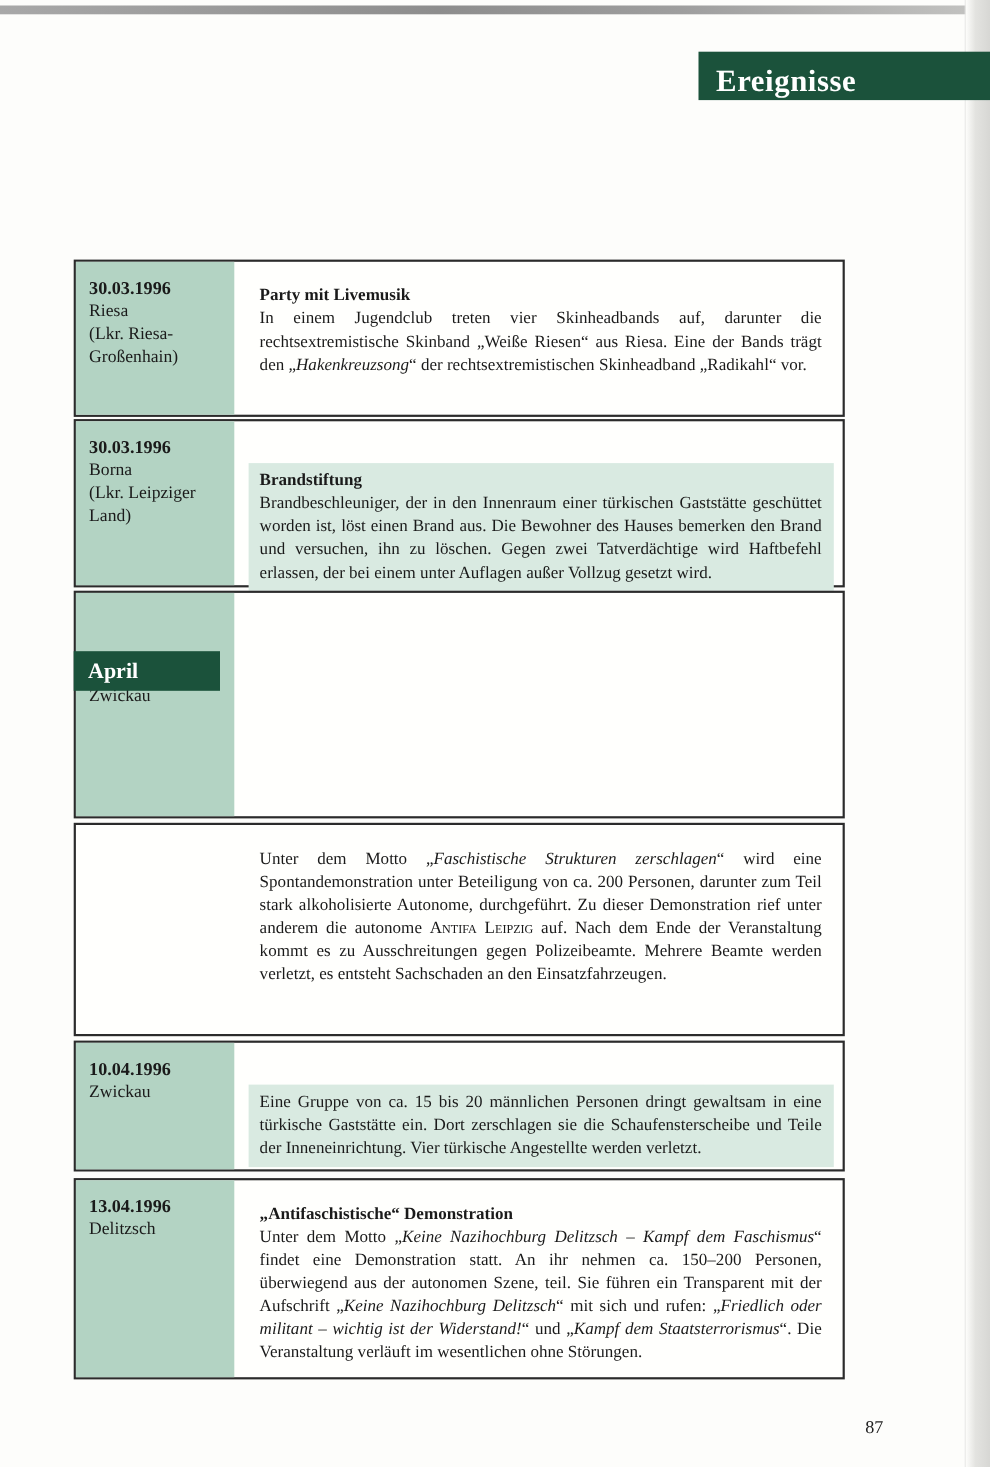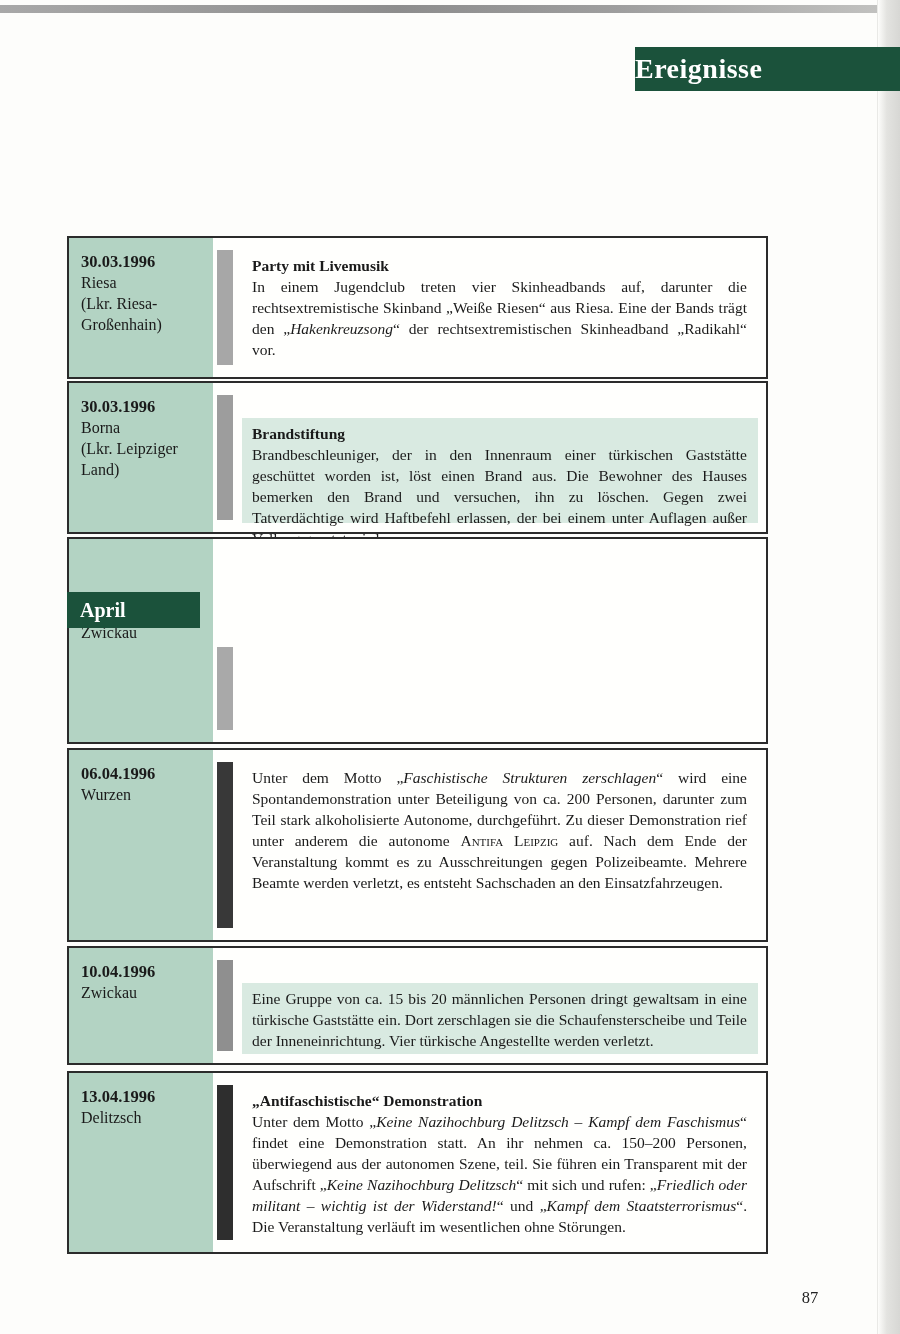--- a/index.html
+++ b/index.html
@@ -22,21 +22,21 @@
     position: absolute; top: 0; right: 0; width: 22px; height: 1334px;
     background: linear-gradient(to right, #fdfdfb, #e3e3e0 40%, #d7d7d4);
     border-left: 1px solid #e9e9e6;
   }
 
   
   .banner {
     position: absolute; left: 635px; top: 47px; width: 265px; height: 44px;
     background: var(--dark-green, #1b523b);
     color: #ffffff; font-weight: bold; font-size: 28px;
-    display: flex; align-items: center; box-sizing: border-box;
+    display: flex; align-items: flex-end; padding-left: 16px; box-sizing: border-box;
     letter-spacing: 0.5px;
   }
 
   
   .row {
     position: absolute; left: 67px; width: 701px; box-sizing: border-box;
     border: 2px solid #2b2b2b; background: #fffffd;
   }
   .row-1 { top: 236px;  height: 143px; }
   .row-2 { top: 381px;  height: 153px; }
@@ -58,41 +58,41 @@
     position: absolute; left: -2px; top: 53px; width: 133px; height: 36px;
     background: var(--dark-green, #1b523b);
     color: #fff; font-weight: bold; font-size: 20px;
     display: flex; align-items: center; padding-left: 13px; box-sizing: border-box;
   }
   .has-month .date-cell { padding-top: 62px; }
 
   .content {
     position: absolute; left: 128px; right: 0; top: 0; bottom: 0;
     display: flex; align-items: stretch;
-    padding: 12px 8px 9px 20px; box-sizing: border-box;
+    padding: 12px 8px 9px 20px; box-sizing: border-box; flex-direction: column;
   }
   .has-month .content { padding-top: 108px; }
 
   .marker { width: 16px; flex: none; margin-bottom: 3px; background: #a0a0a0; }
 
   .text-block {
     flex: 1; margin-left: 9px;
     padding: 5px 11px 7px 10px;
     font-size: 15.5px; line-height: 21px;
   }
   .row.highlighted .text-block { background: var(--highlight-green, #d9eae1); margin-top: 23px; }
 
   .title { font-weight: bold; }
   .body { text-align: justify; hyphens: auto; }
   .body .it { font-style: italic; }
   .body .sc { font-variant: small-caps; }
 
   .page-number {
-    position: absolute; top: 1288px; left: 788px; width: 44px;
-    font-size: 16.5px; color: #222; text-align: center;
+    position: absolute; top: 1288px; left: 759px; width: 44px;
+    font-size: 16.5px; color: #222; text-align: right;
   }
 </style>
 </head>
 <body>
 
 <div class="page">
   <div class="scan-top"></div>
   <div class="scan-right"></div>
 
   <div class="banner">
@@ -144,27 +144,20 @@
       <div class="date">05.04.1996</div>
       <div class="location">
             <div>Zwickau</div>
           </div>
     </div>
     <div class="content">
       <div class="marker" style="background: rgb(169, 169, 169);"></div>
     </div>
   </div>
       <div class="row row-4">
-    <div class="date-cell">
-
-      <div class="date">06.04.1996</div>
-      <div class="location">
-            <div>Wurzen</div>
-          </div>
-    </div>
     <div class="content">
       <div class="marker" style="background: rgb(56, 56, 56);"></div>
       <div class="text-block">
         <div class="body"><span>Unter dem Motto „</span><span class="it">Faschistische Strukturen zerschlagen</span><span>“ wird eine Spontandemonstration unter Beteiligung von ca. 200 Personen, darunter zum Teil stark alkoholisierte Autonome, durchgeführt. Zu dieser Demonstration rief unter anderem die autonome </span><span class="sc">Antifa Leipzig</span><span> auf. Nach dem Ende der Veranstaltung kommt es zu Ausschreitungen gegen Polizeibeamte. Mehrere Beamte werden verletzt, es entsteht Sachschaden an den Einsatzfahrzeugen.</span></div>
       </div>
     </div>
   </div>
       <div class="row row-5 highlighted">
     <div class="date-cell">
 

